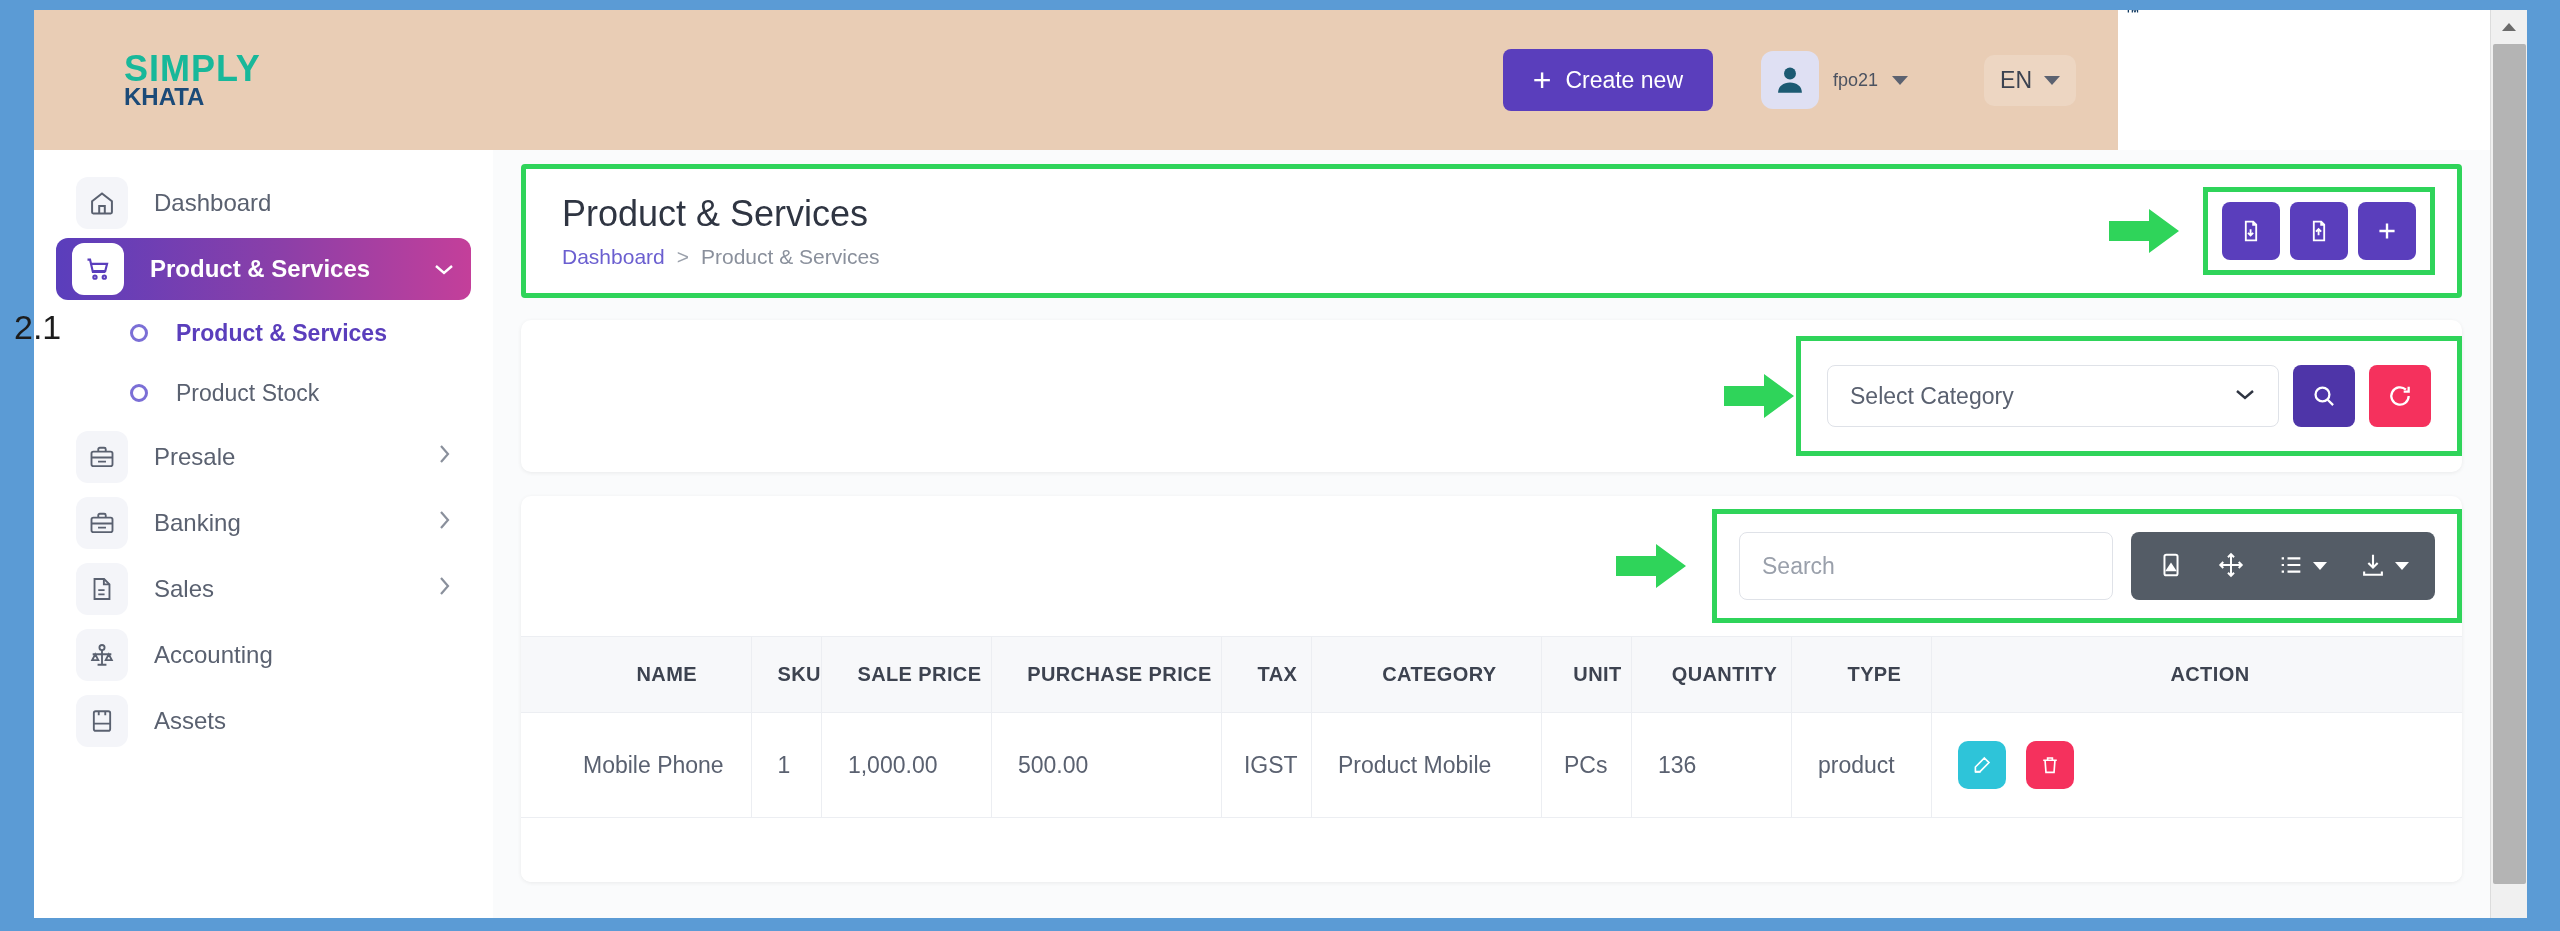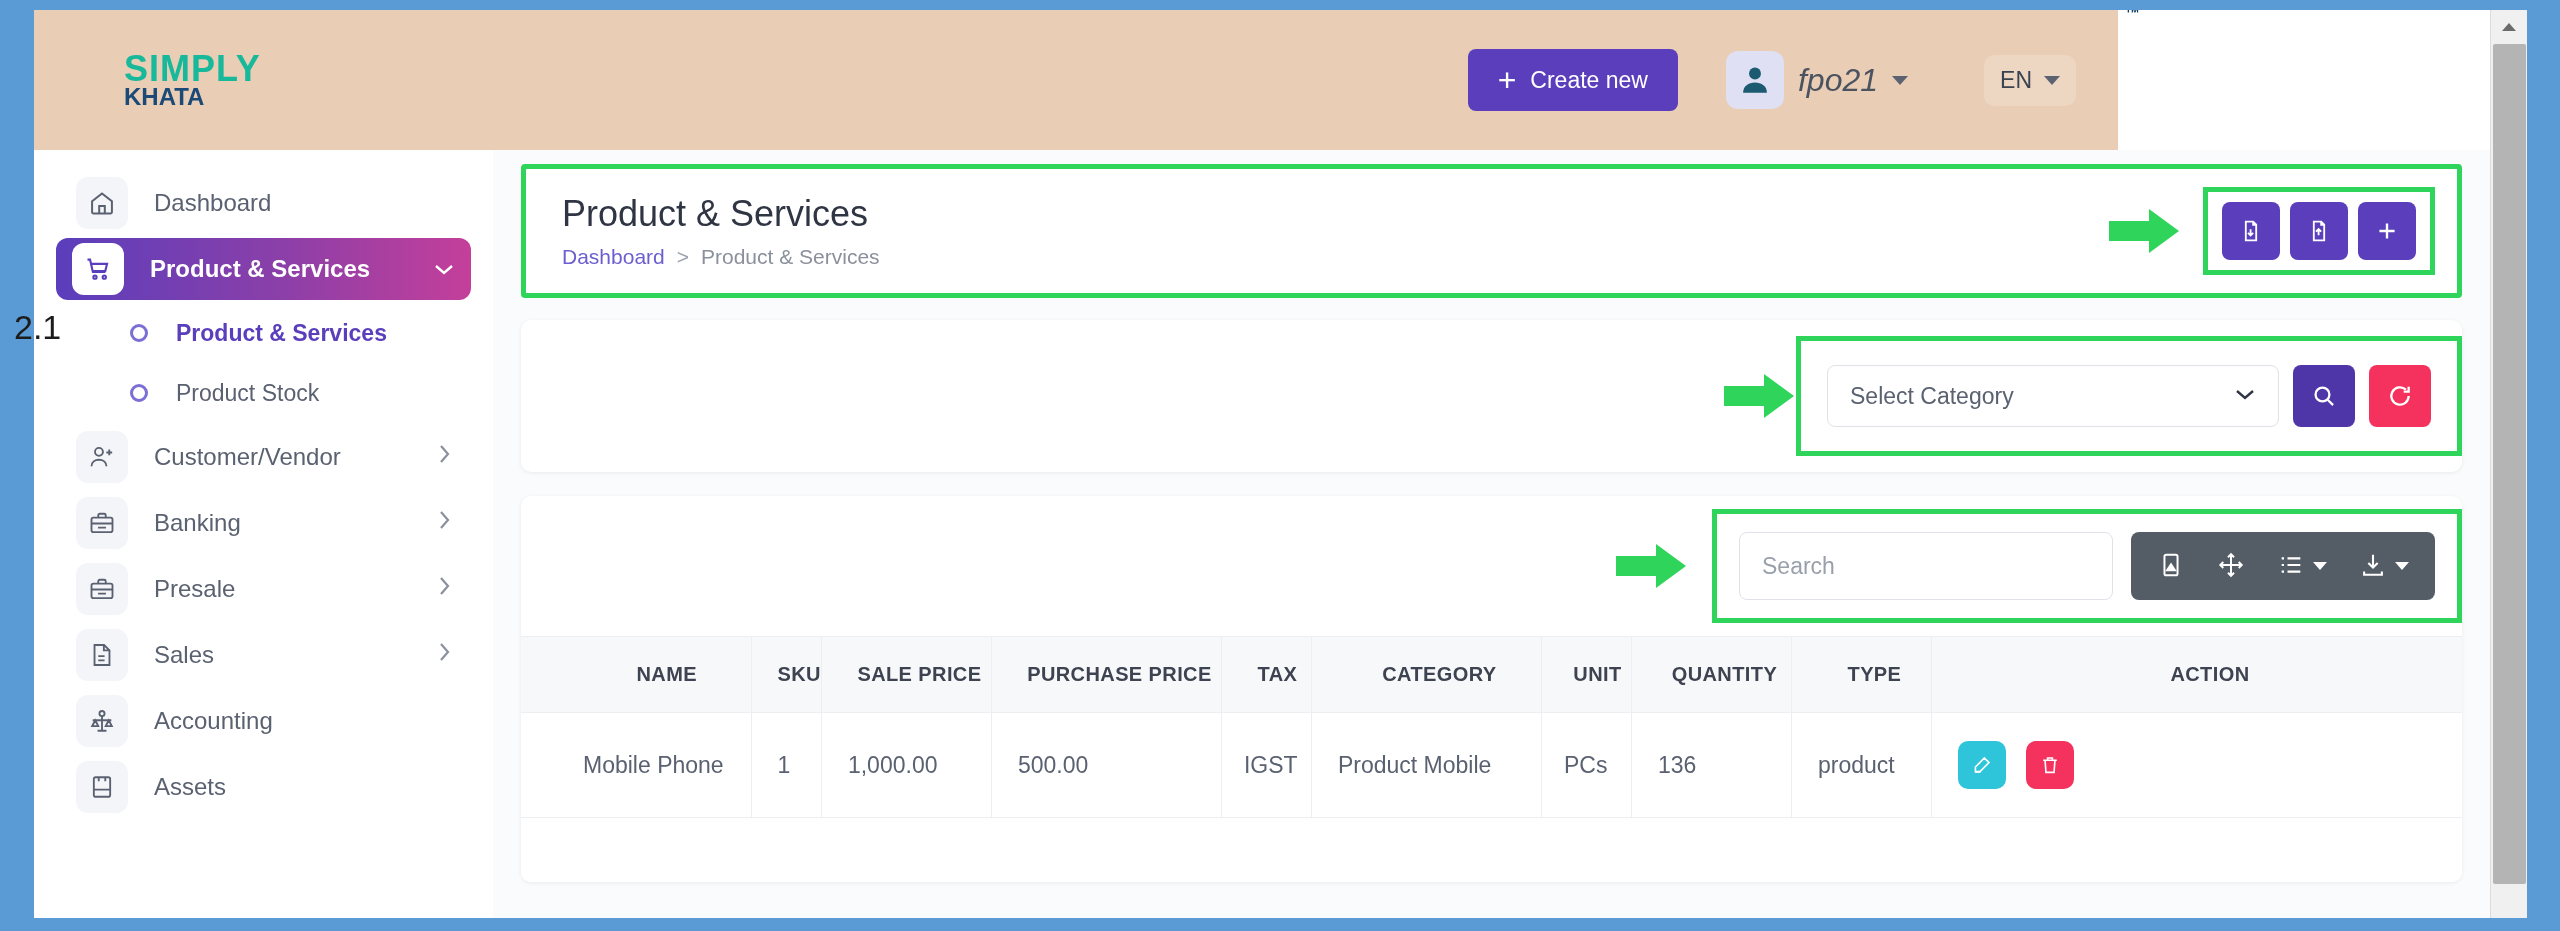--- a/index.html
+++ b/index.html
@@ -61,21 +61,21 @@
   #create-new-btn .plus { font-size: 32px; line-height: 1; font-weight: 300; }
   #user-chip {
     display: flex; align-items: center; gap: 14px;
     margin-left: 48px; cursor: pointer;
   }
   #avatar {
     width: 58px; height: 58px; border-radius: 12px;
     background: #dfe0f3;
     display: flex; align-items: center; justify-content: center;
   }
-  #user-name { font-size: 32px; color: #4b5260; font-style: italic; }
+  #user-name { font-size: 18px; color: #4b5260; }
   .caret-dn {
     width: 0; height: 0;
     border-left: 8px solid transparent;
     border-right: 8px solid transparent;
     border-top: 9px solid #5c6270;
   }
   #lang-chip {
     display: flex; align-items: center; gap: 12px;
     margin-left: 76px; padding: 12px 16px;
     border-radius: 10px; background: rgba(255,255,255,0.18);
@@ -365,61 +365,46 @@
       <div class="sub-item highlight">
         <span class="dot-ico"></span>
         <span class="sub-label">Product &amp; Services</span>
       </div>
 
       <div class="sub-item">
         <span class="dot-ico"></span>
         <span class="sub-label">Product Stock</span>
       </div>
 
-      <div class="nav-item">
-        <span class="nav-ico">
-          <svg width="28" height="28" viewBox="0 0 24 24" fill="none" stroke="#5a6170" stroke-width="1.6">
-            <circle cx="9.4" cy="7.6" r="3.4"></circle>
-            <path d="M3 20c0-3.6 2.9-5.6 6.4-5.6s6.4 2 6.4 5.6"></path>
-            <path d="M18.2 5.6v5M15.7 8.1h5"></path>
-          </svg>
-        </span>
-        <span class="nav-label">Customer/Vendor</span>
-        <span class="nav-chev">
-          <svg width="14" height="22" viewBox="0 0 14 22" fill="none" stroke="#8a909c" stroke-width="2.2">
-              <path d="M4 3 11 11 4 19"></path>
-            </svg>
-        </span>
-      </div>
 
       <div class="nav-item">
         <span class="nav-ico">
           <svg width="28" height="28" viewBox="0 0 24 24" fill="none" stroke="#5a6170" stroke-width="1.6">
             <rect x="3" y="7.4" width="18" height="12.4" rx="1.6"></rect>
             <path d="M8.8 7.4V5.4a1.3 1.3 0 0 1 1.3-1.3h3.8a1.3 1.3 0 0 1 1.3 1.3v2"></path>
             <path d="M3 12.4h18M8.6 16h6.8"></path>
           </svg>
         </span>
-        <span class="nav-label">Banking</span>
+        <span class="nav-label">Presale</span>
         <span class="nav-chev">
           <svg width="14" height="22" viewBox="0 0 14 22" fill="none" stroke="#8a909c" stroke-width="2.2">
               <path d="M4 3 11 11 4 19"></path>
             </svg>
         </span>
       </div>
 
       <div class="nav-item">
         <span class="nav-ico">
           <svg width="28" height="28" viewBox="0 0 24 24" fill="none" stroke="#5a6170" stroke-width="1.6">
             <rect x="3" y="7.4" width="18" height="12.4" rx="1.6"></rect>
             <path d="M8.8 7.4V5.4a1.3 1.3 0 0 1 1.3-1.3h3.8a1.3 1.3 0 0 1 1.3 1.3v2"></path>
             <path d="M3 12.4h18M8.6 16h6.8"></path>
           </svg>
         </span>
-        <span class="nav-label">Presale</span>
+        <span class="nav-label">Banking</span>
         <span class="nav-chev">
           <svg width="14" height="22" viewBox="0 0 14 22" fill="none" stroke="#8a909c" stroke-width="2.2">
               <path d="M4 3 11 11 4 19"></path>
             </svg>
         </span>
       </div>
 
       <div class="nav-item">
         <span class="nav-ico">
           <svg width="28" height="28" viewBox="0 0 24 24" fill="none" stroke="#5a6170" stroke-width="1.6">

